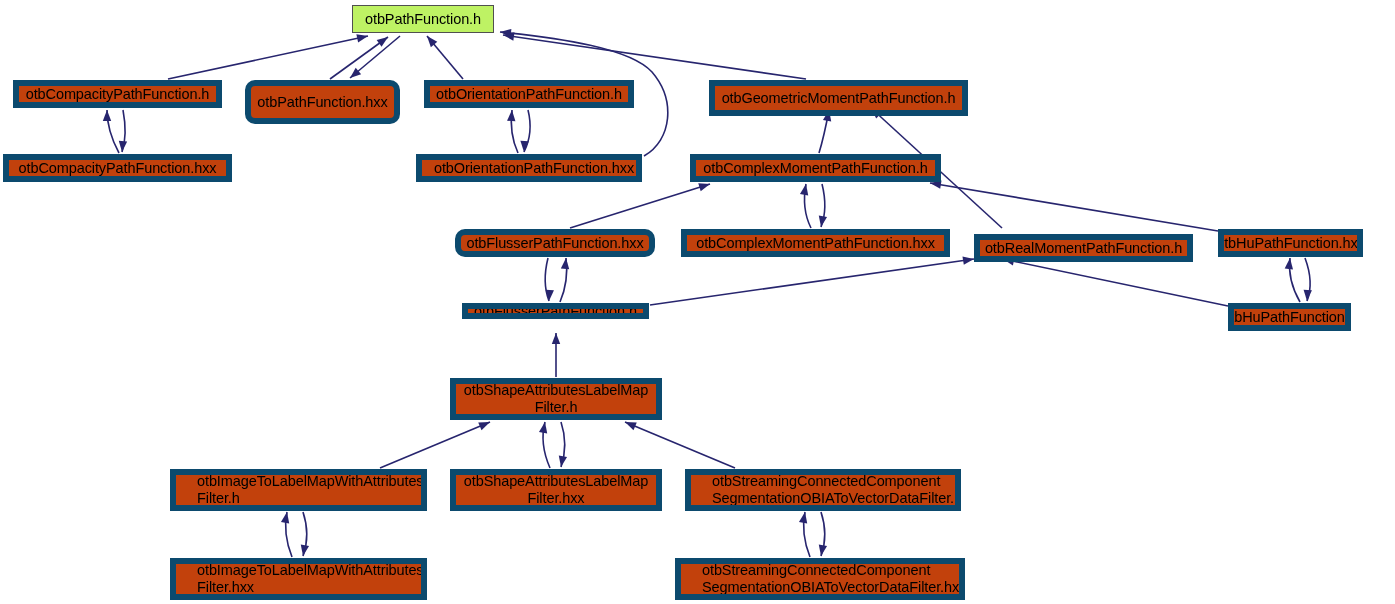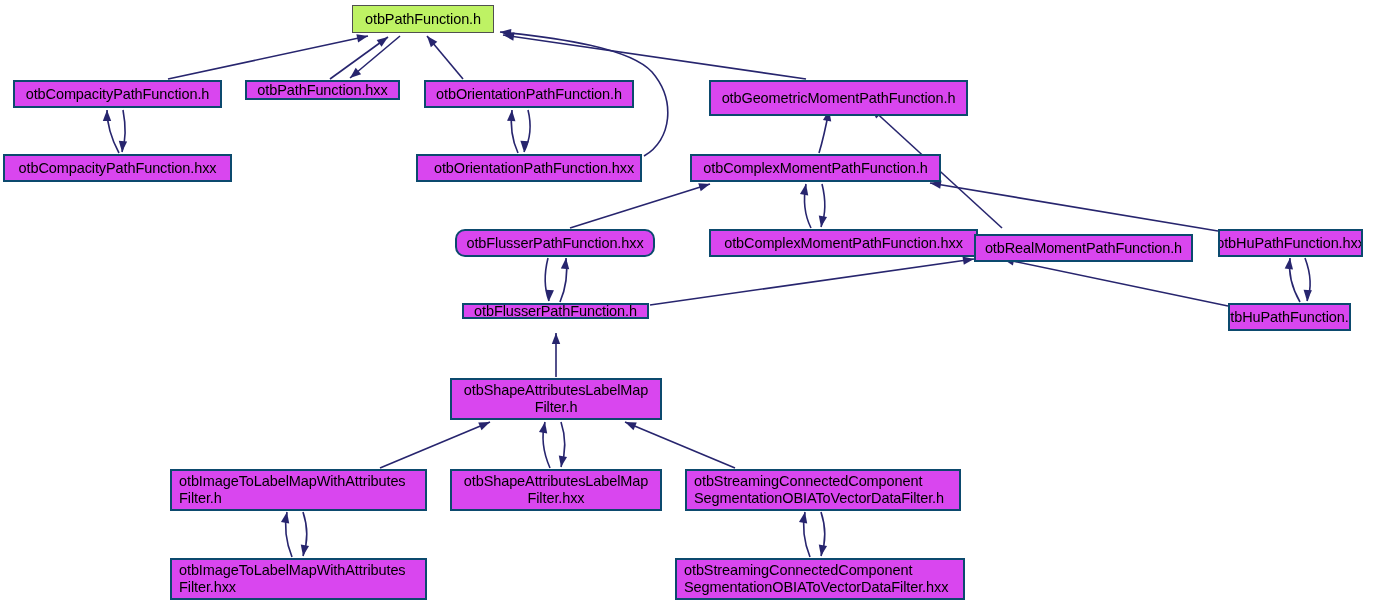--- a/index.html
+++ b/index.html
@@ -23,42 +23,42 @@
   #graph-svg {
     position: absolute;
     left: 0;
     top: 0;
     width: 1395px;
     height: 604px;
   }
   .node-box {
     position: absolute;
     box-sizing: border-box;
-    border: 2px solid #0c4a6e;
-    background: #d946ef;
+    border: 6px solid #0c4a6e;
+    background: #c2410c;
     display: flex;
     align-items: center;
     justify-content: center;
     text-align: center;
     color: #000000;
     font-size: 14.5px;
     line-height: 17px;
     letter-spacing: -0.1px;
     white-space: pre-line;
     padding: 0 5px;
     overflow: hidden;
   }
   .node-box.root {
     background: #bef264;
     border: 1px solid #505050;
   }
   .node-box.left-align {
     justify-content: flex-start;
     text-align: left;
-    padding-left: 7px;
+    padding-left: 21px;
   }
   .edge-line {
     stroke: #27256e;
     stroke-width: 1.6;
     fill: none;
   }
   .edge-head {
     fill: #27256e;
     stroke: none;
   }
@@ -129,28 +129,28 @@
         <polygon points="0,0 -11,-4.2 -11,4.2" class="edge-head" transform="translate(303,556) rotate(100)"></polygon>
         <path d="M 810 557 C 804 542 802 527 805 512" class="edge-line"></path>
         <polygon points="0,0 -11,-4.2 -11,4.2" class="edge-head" transform="translate(805,512) rotate(-80)"></polygon>
         <path d="M 821 512 C 826 527 826 542 821 556" class="edge-line"></path>
         <polygon points="0,0 -11,-4.2 -11,4.2" class="edge-head" transform="translate(821,556) rotate(100)"></polygon>
       </g>
   </svg>
   <div id="nodes-layer">
       <div class="node-box root" style="left: 352px; top: 5px; width: 142px; height: 28px;">otbPathFunction.h</div>
       <div class="node-box" style="left: 13px; top: 80px; width: 209px; height: 28px;">otbCompacityPathFunction.h</div>
-      <div class="node-box" style="left: 245px; top: 80px; width: 155px; height: 20px;">otbPathFunction.hxx</div>
+      <div class="node-box" style="left: 245px; top: 80px; width: 155px; height: 44px; border-radius: 10px;">otbPathFunction.hxx</div>
       <div class="node-box" style="left: 424px; top: 80px; width: 210px; height: 28px;">otbOrientationPathFunction.h</div>
       <div class="node-box" style="left: 709px; top: 80px; width: 259px; height: 36px;">otbGeometricMomentPathFunction.h</div>
       <div class="node-box" style="left: 3px; top: 154px; width: 229px; height: 28px;">otbCompacityPathFunction.hxx</div>
       <div class="node-box" style="left: 416px; top: 154px; width: 226px; height: 28px; padding-left: 15px;">otbOrientationPathFunction.hxx</div>
       <div class="node-box" style="left: 690px; top: 154px; width: 251px; height: 28px;">otbComplexMomentPathFunction.h</div>
       <div class="node-box" style="left: 455px; top: 229px; width: 200px; height: 28px; border-radius: 10px;">otbFlusserPathFunction.hxx</div>
-      <div class="node-box" style="left: 681px; top: 229px; width: 269px; height: 28px; margin-left: 28px;">otbComplexMomentPathFunction.hxx</div>
+      <div class="node-box" style="left: 681px; top: 229px; width: 269px; height: 28px;">otbComplexMomentPathFunction.hxx</div>
       <div class="node-box" style="left: 974px; top: 234px; width: 219px; height: 28px;">otbRealMomentPathFunction.h</div>
       <div class="node-box" style="left: 1218px; top: 229px; width: 145px; height: 28px; text-align: center;">otbHuPathFunction.hxx</div>
       <div class="node-box" style="left: 462px; top: 303px; width: 187px; height: 16px; text-decoration: underline;">otbFlusserPathFunction.h</div>
       <div class="node-box" style="left: 1228px; top: 303px; width: 123px; height: 28px;">otbHuPathFunction.h</div>
       <div class="node-box" style="left: 450px; top: 378px; width: 212px; height: 42px;">otbShapeAttributesLabelMap
 Filter.h</div>
       <div class="node-box left-align" style="left: 170px; top: 469px; width: 257px; height: 42px;">otbImageToLabelMapWithAttributes
 Filter.h</div>
       <div class="node-box" style="left: 450px; top: 469px; width: 212px; height: 42px;">otbShapeAttributesLabelMap
 Filter.hxx</div>

